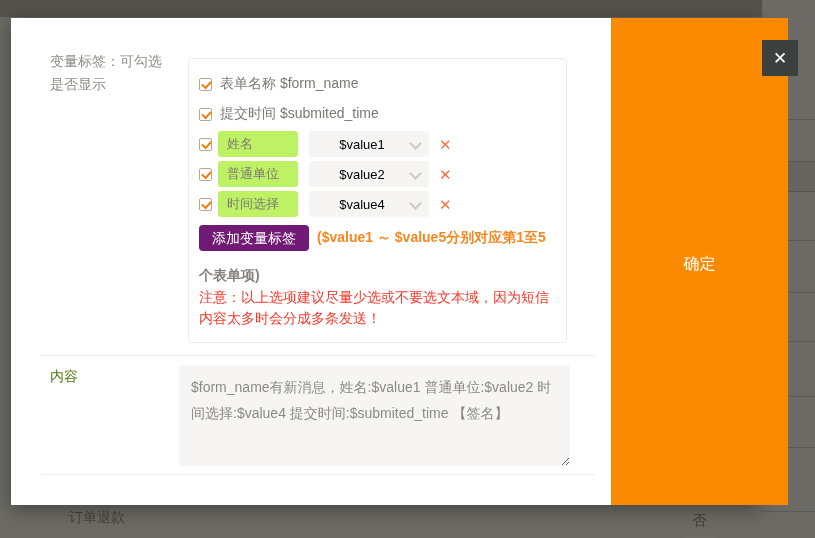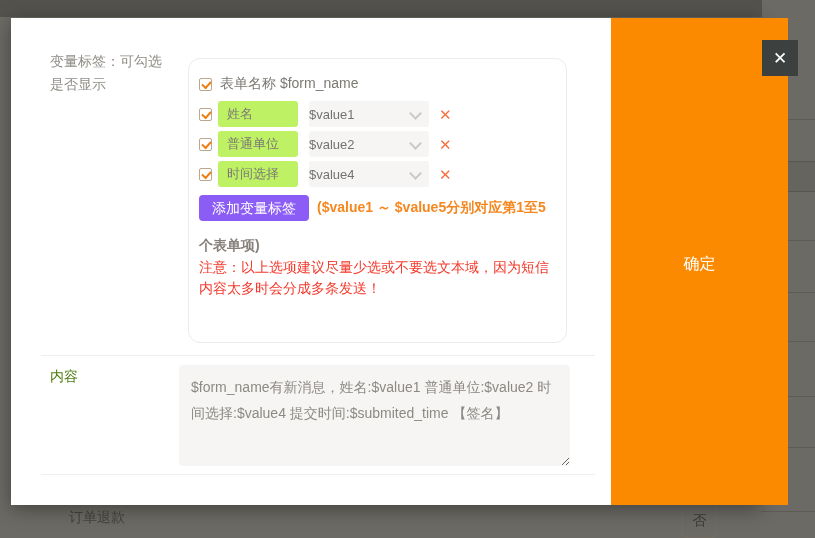--- a/index.html
+++ b/index.html
@@ -20,39 +20,39 @@
     box-shadow:0 4px 18px rgba(0,0,0,.38);}
   .confirm-panel{position:absolute;left:600px;top:0;width:177px;height:487px;background:#fb8a00;cursor:pointer;}
   .confirm-label{position:absolute;left:0;top:236px;width:100%;text-align:center;color:#ffffff;font-size:16px;}
   .close-btn{position:absolute;left:762px;top:40px;width:36px;height:36px;background:#3c403f;
     display:flex;align-items:center;justify-content:center;color:#fff;font-size:17px;cursor:pointer;}
 
   .var-label{position:absolute;left:39px;top:32px;width:120px;font-size:14px;line-height:23px;color:#908d86;}
   .content-label{position:absolute;left:39px;top:350px;font-size:14px;color:#4d7c0f;}
 
   .vbox{position:absolute;left:177px;top:40px;width:379px;height:285px;box-sizing:border-box;
-    border:1px solid #ececea;border-radius:12px;padding:10px 0 0 10px;}
+    border:1px solid #ececea;border-radius:4px;padding:10px 0 0 10px;}
   .row{display:flex;align-items:center;height:30px;}
   .cb{width:13px;height:13px;box-sizing:border-box;border:1px solid #bda68e;border-radius:2px;
     background:#fff;position:relative;flex:0 0 auto;cursor:pointer;}
   .cb::after{content:"";position:absolute;left:2px;top:2px;width:7px;height:4px;
     border-left:2px solid #ef7d10;border-bottom:2px solid #ef7d10;transform:rotate(-48deg);}
   .row-label{margin-left:8px;font-size:14px;color:#7c7973;}
   .name-box{margin-left:6px;width:80px;height:26px;box-sizing:border-box;background:#bef264;
     border-radius:3px;display:flex;align-items:center;padding-left:9px;font-size:13px;color:#7c7973;cursor:text;}
   .select-box{margin-left:11px;width:120px;height:26px;background:#f6f5f3;border-radius:3px;
-    position:relative;display:flex;align-items:center;justify-content:flex-start;font-size:13px;color:#737373;cursor:pointer;}
+    position:relative;display:flex;align-items:center;justify-content:center;font-size:13px;color:#000000;cursor:pointer;}
   .chev{position:absolute;right:9px;top:8px;width:7px;height:7px;border-right:2px solid #cbc9c4;
     border-bottom:2px solid #cbc9c4;transform:rotate(45deg);}
   .select-box .val{margin-right:14px;}
   .x-icon{margin-left:10px;font-size:15px;color:#f8703f;cursor:pointer;line-height:1;}
 
   .btn-row{display:flex;align-items:center;margin-top:6px;white-space:nowrap;}
   .add-btn{height:26px;line-height:26px;padding:0 13px;border:none;border-radius:4px;
-    background:#8b5cf6;color:#fff;font-size:14px;cursor:pointer;font-family:inherit;}
+    background:#701a75;color:#fff;font-size:14px;cursor:pointer;font-family:inherit;}
   .hint1{margin-left:8px;font-size:14px;font-weight:bold;color:#f6871f;}
   .hint2{margin-top:16px;font-size:14px;font-weight:bold;color:#86817a;}
   .warning{margin-top:2px;width:354px;font-size:14px;line-height:21px;color:#f5392c;}
 
   .divider{position:absolute;left:30px;width:554px;height:1px;background:#efeeec;}
   .d1{top:337px;} .d2{top:456px;}
 
   .content-textarea{position:absolute;left:168px;top:347px;width:391px;height:101px;box-sizing:border-box;
     background:#f6f5f3;border:none;border-radius:4px;padding:9px 12px;font-size:14px;line-height:26px;
     color:#8d8a84;font-family:inherit;outline:none;resize:both;}
@@ -80,20 +80,24 @@
 
     <div class="var-label">变量标签：可勾选是否显示</div>
 
     <div class="vbox">
 
       <div class="row">
         <span class="cb"></span>
         <span class="row-label">表单名称 $form_name</span>
       </div>
 
+      <div class="row">
+        <span class="cb"></span>
+        <span class="row-label">提交时间 $submited_time</span>
+      </div>
 
       <div class="row">
         <span class="cb"></span>
         <span class="name-box">姓名</span>
         <span class="select-box">
           <span class="val">$value1</span>
           <span class="chev"></span>
         </span>
         <span class="x-icon">✕</span>
       </div>

